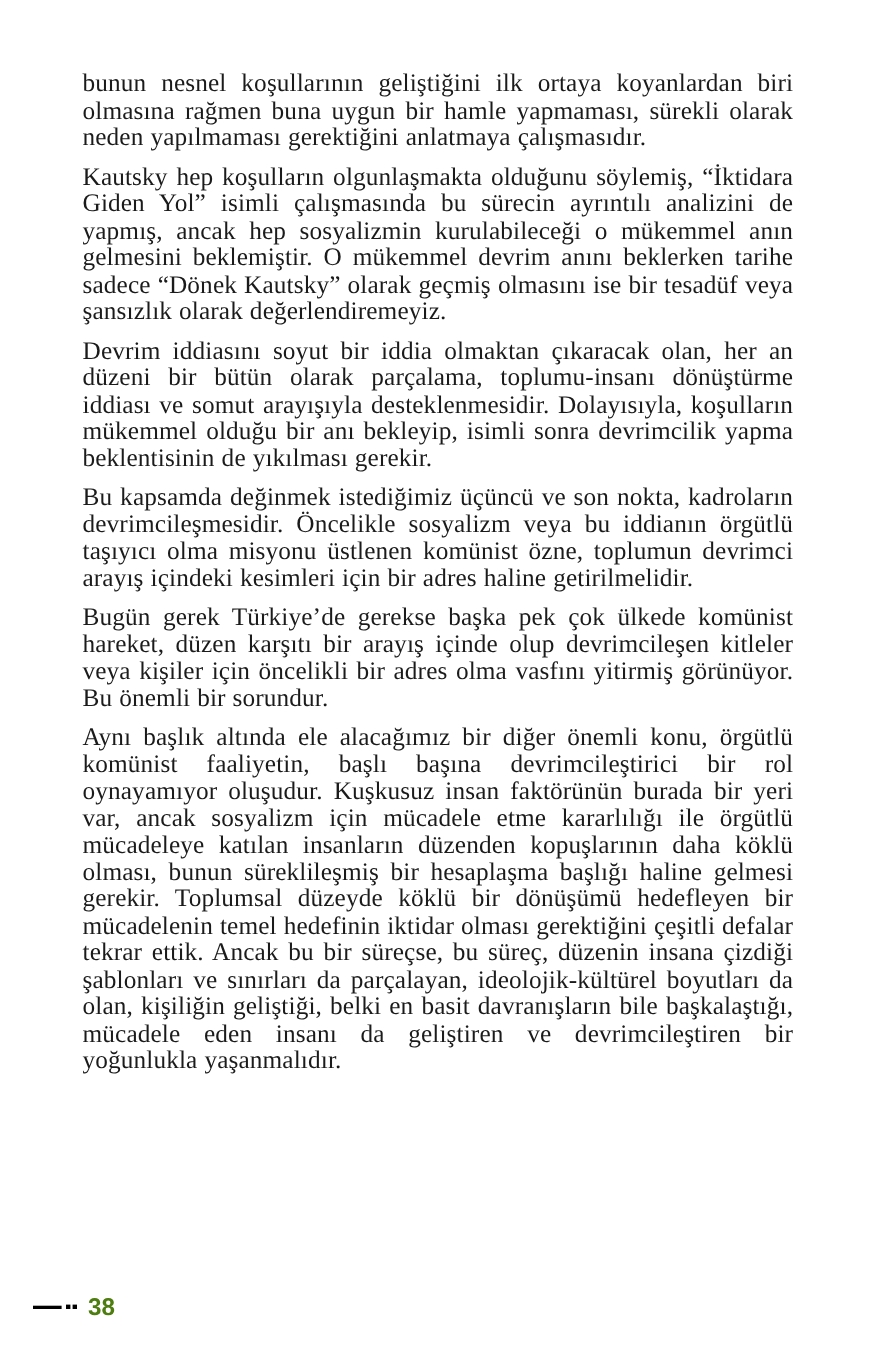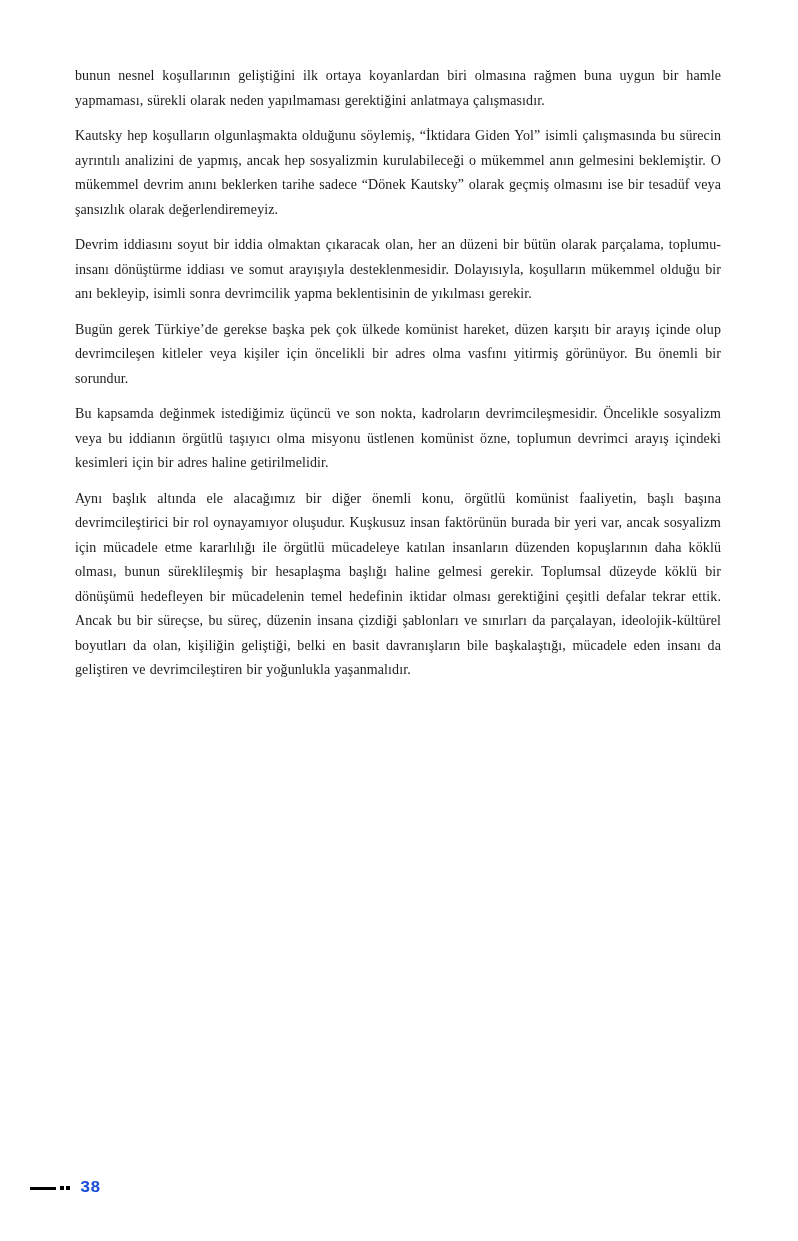--- a/index.html
+++ b/index.html
@@ -17,21 +17,21 @@
     color: #1b1b1b;
   }
   .text-block {
     position: absolute;
     left: 75px;
     top: 64px;
     width: 646px;
   }
   .text-block p {
     margin: 0 0 11px 0;
-    font-size: 14px;
+    font-size: 23px;
     line-height: 24.5px;
     text-align: justify;
     text-justify: inter-word;
     letter-spacing: 0.1px;
     word-spacing: 0.5px;
   }
   .footer {
     position: absolute;
     left: 30px;
     bottom: 44px;
@@ -52,37 +52,37 @@
     gap: 2px;
   }
   .footer-dots i {
     display: inline-block;
     width: 4px;
     height: 4px;
     background: #000000;
   }
   .page-number {
     margin-left: 10px;
-    font-family: Liberation Mono, monospace;
+    font-family: Liberation Sans, sans-serif;
     font-weight: bold;
-    font-size: 17px;
-    color: #1d4ed8;
+    font-size: 22px;
+    color: #4d7c0f;
     line-height: 18px;
   }
 </style>
 </head>
 <body>
 
 <div class="page">
   <div class="text-block">
     <p>bunun nesnel koşullarının geliştiğini ilk ortaya koyanlardan biri olmasına rağmen buna uygun bir hamle yapmaması, sürekli olarak neden yapılmaması gerektiğini anlatmaya çalışmasıdır.</p>
     <p>Kautsky hep koşulların olgunlaşmakta olduğunu söylemiş, “İktidara Giden Yol” isimli çalışmasında bu sürecin ayrıntılı analizini de yapmış, ancak hep sosyalizmin kurulabileceği o mükemmel anın gelmesini beklemiştir. O mükemmel devrim anını beklerken tarihe sadece “Dönek Kautsky” olarak geçmiş olmasını ise bir tesadüf veya şansızlık olarak değerlendiremeyiz.</p>
     <p>Devrim iddiasını soyut bir iddia olmaktan çıkaracak olan, her an düzeni bir bütün olarak parçalama, toplumu-insanı dönüştürme iddiası ve somut arayışıyla desteklenmesidir. Dolayısıyla, koşulların mükemmel olduğu bir anı bekleyip, isimli sonra devrimcilik yapma beklentisinin de yıkılması gerekir.</p>
+    <p>Bu kapsamda değinmek istediğimiz üçüncü ve son nokta, kadroların devrimcileşmesidir. Öncelikle sosyalizm veya bu iddianın örgütlü taşıyıcı olma misyonu üstlenen komünist özne, toplumun devrimci arayış içindeki kesimleri için bir adres haline getirilmelidir.</p>
     <p>Bugün gerek Türkiye’de gerekse başka pek çok ülkede komünist hareket, düzen karşıtı bir arayış içinde olup devrimcileşen kitleler veya kişiler için öncelikli bir adres olma vasfını yitirmiş görünüyor. Bu önemli bir sorundur.</p>
-    <p>Bu kapsamda değinmek istediğimiz üçüncü ve son nokta, kadroların devrimcileşmesidir. Öncelikle sosyalizm veya bu iddianın örgütlü taşıyıcı olma misyonu üstlenen komünist özne, toplumun devrimci arayış içindeki kesimleri için bir adres haline getirilmelidir.</p>
     <p>Aynı başlık altında ele alacağımız bir diğer önemli konu, örgütlü komünist faaliyetin, başlı başına devrimcileştirici bir rol oynayamıyor oluşudur. Kuşkusuz insan faktörünün burada bir yeri var, ancak sosyalizm için mücadele etme kararlılığı ile örgütlü mücadeleye katılan insanların düzenden kopuşlarının daha köklü olması, bunun süreklileşmiş bir hesaplaşma başlığı haline gelmesi gerekir. Toplumsal düzeyde köklü bir dönüşümü hedefleyen bir mücadelenin temel hedefinin iktidar olması gerektiğini çeşitli defalar tekrar ettik. Ancak bu bir süreçse, bu süreç, düzenin insana çizdiği şablonları ve sınırları da parçalayan, ideolojik-kültürel boyutları da olan, kişiliğin geliştiği, belki en basit davranışların bile başkalaştığı, mücadele eden insanı da geliştiren ve devrimcileştiren bir yoğunlukla yaşanmalıdır.</p>
   </div>
 
   <div class="footer">
     <span class="footer-rule"></span>
     <span class="footer-dots">
         <i></i>
         <i></i>
       </span>
     <span class="page-number">38</span>

